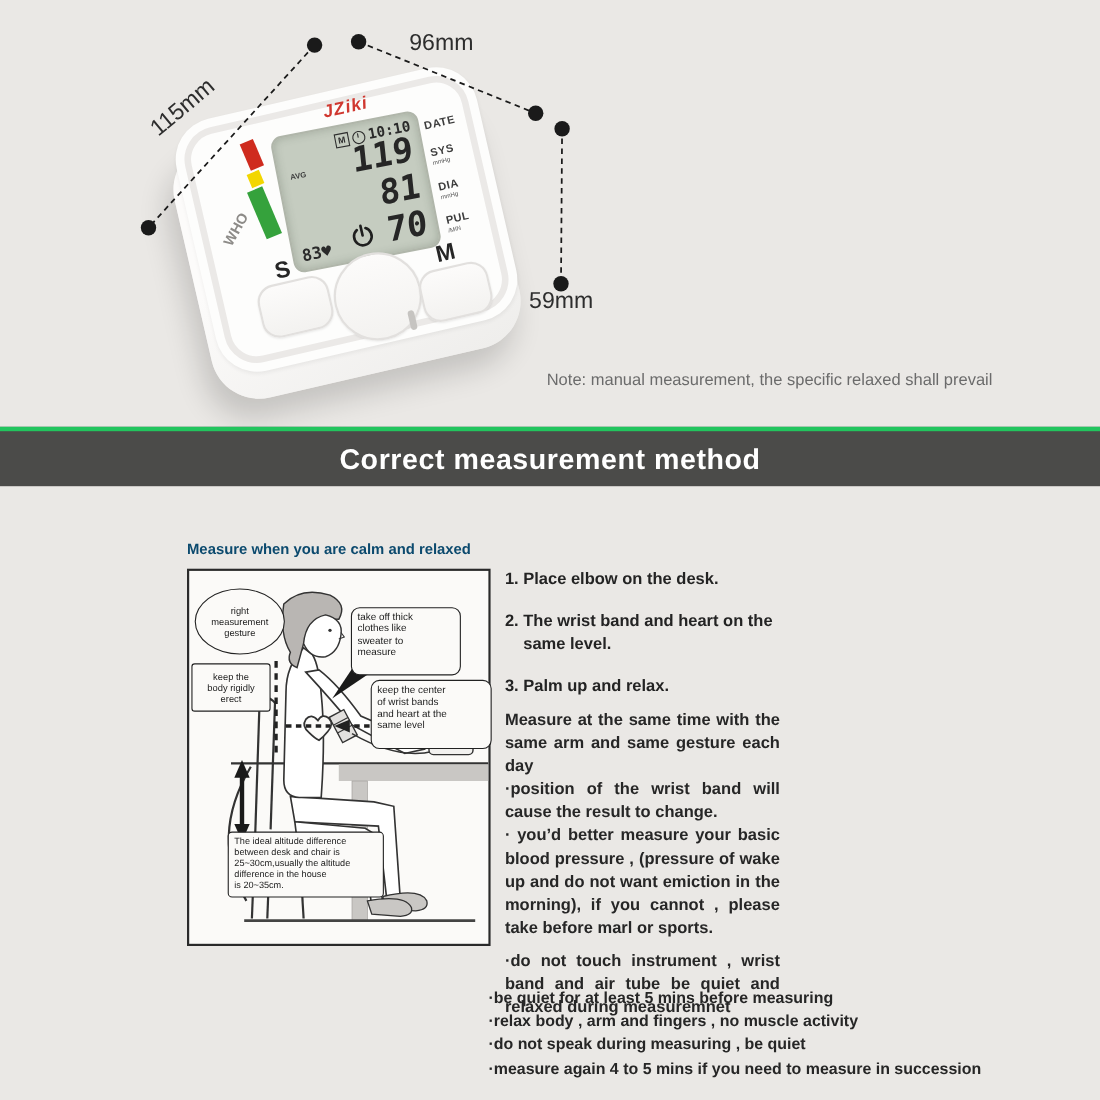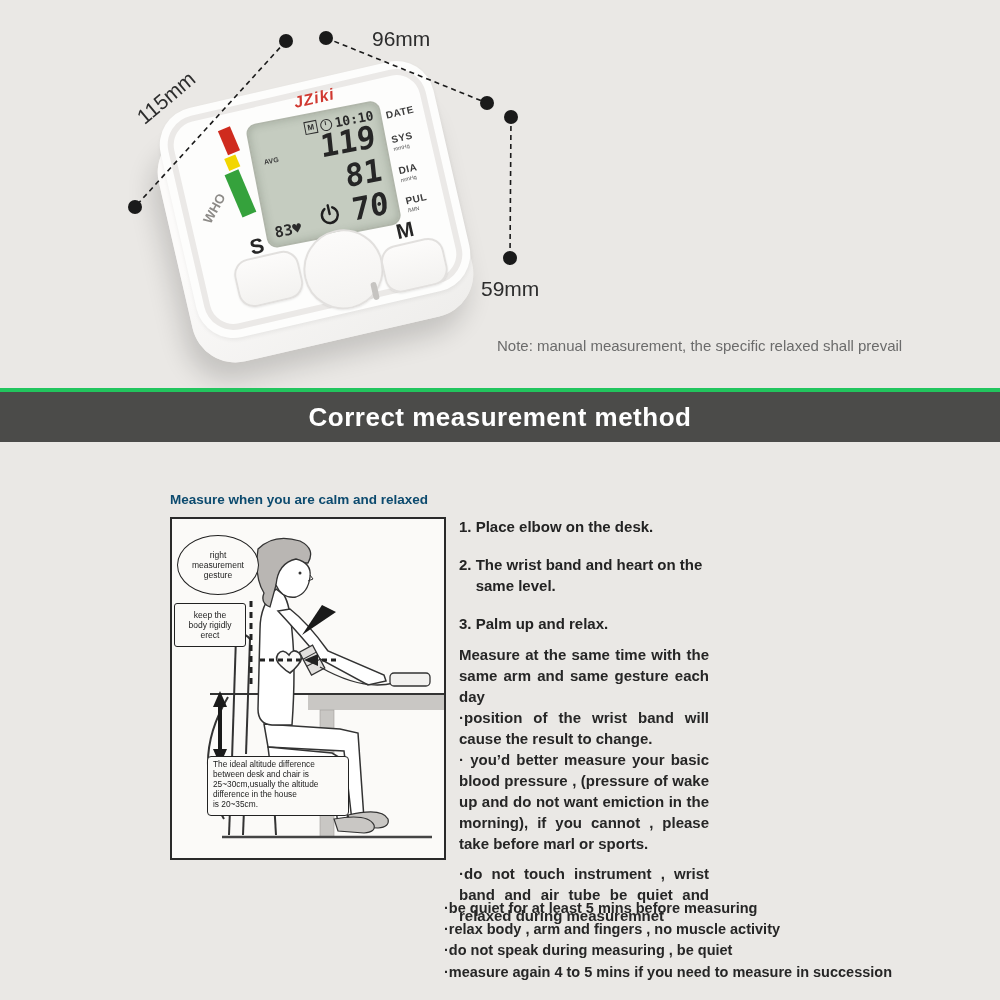--- a/index.html
+++ b/index.html
@@ -5,21 +5,21 @@
   html,body{margin:0;padding:0;}
   #page{position:relative;width:1000px;height:1000px;background:#eae8e5;overflow:hidden;
         font-family:"Liberation Sans",sans-serif;color:#222;}
 
   
   #photo-area{position:absolute;left:0;top:0;width:1000px;height:388px;}
   #dim-svg{position:absolute;left:0;top:0;}
   .dim-label{position:absolute;font-size:21px;color:#2d2d2d;}
   #dim-115{left:132px;top:86px;transform:rotate(-40deg);}
   #dim-96{left:372px;top:27px;}
-  #dim-59{left:481px;top:277px;}
+  #dim-59{left:481px;top:262px;}
   #note-line{position:absolute;left:497px;top:337px;font-size:15px;color:#6b6b6b;}
 
   
   #device-base{position:absolute;left:172px;top:104px;width:287px;height:238px;border-radius:44px;
       background:linear-gradient(160deg,#fcfbfa 40%,#eeedeb);transform:rotate(-13deg);
       box-shadow:-10px 16px 26px rgba(0,0,0,0.16);}
   #device-face{position:absolute;left:175px;top:82px;width:280px;height:235px;border-radius:38px;
       background:#fdfdfc;transform:rotate(-13deg);box-shadow:0 2px 4px rgba(0,0,0,0.06);}
   #device-ring{position:absolute;inset:8px;border:6px solid #ebe9e7;border-radius:30px;}
   #brand-logo{position:absolute;left:120px;top:10px;width:84px;text-align:center;
@@ -241,20 +241,28 @@
       <polygon points="132,141 146,135 146,147" fill="#222"></polygon>
 
       <polygon points="130,116 150,86 164,93" fill="#1a1a1a"></polygon>
     </svg>
     <div class="callout" id="co-gesture">right
 measurement
 gesture</div>
     <div class="callout" id="co-posture">keep the
 body rigidly
 erect</div>
+    <div class="callout" id="co-clothes">take  off  thick
+clothes  like
+sweater to
+measure</div>
+    <div class="callout" id="co-level">keep the center
+of wrist bands
+and heart at the
+same level</div>
     <div class="callout" id="co-altitude">The ideal altitude difference
 between desk and chair is
 25~30cm,usually the altitude
 difference in the house
 is 20~35cm.</div>
   </div>
 
   <div id="steps">
     <div class="step">1. Place elbow on the desk.</div>
     <div class="step">2. The wrist band and heart on the

